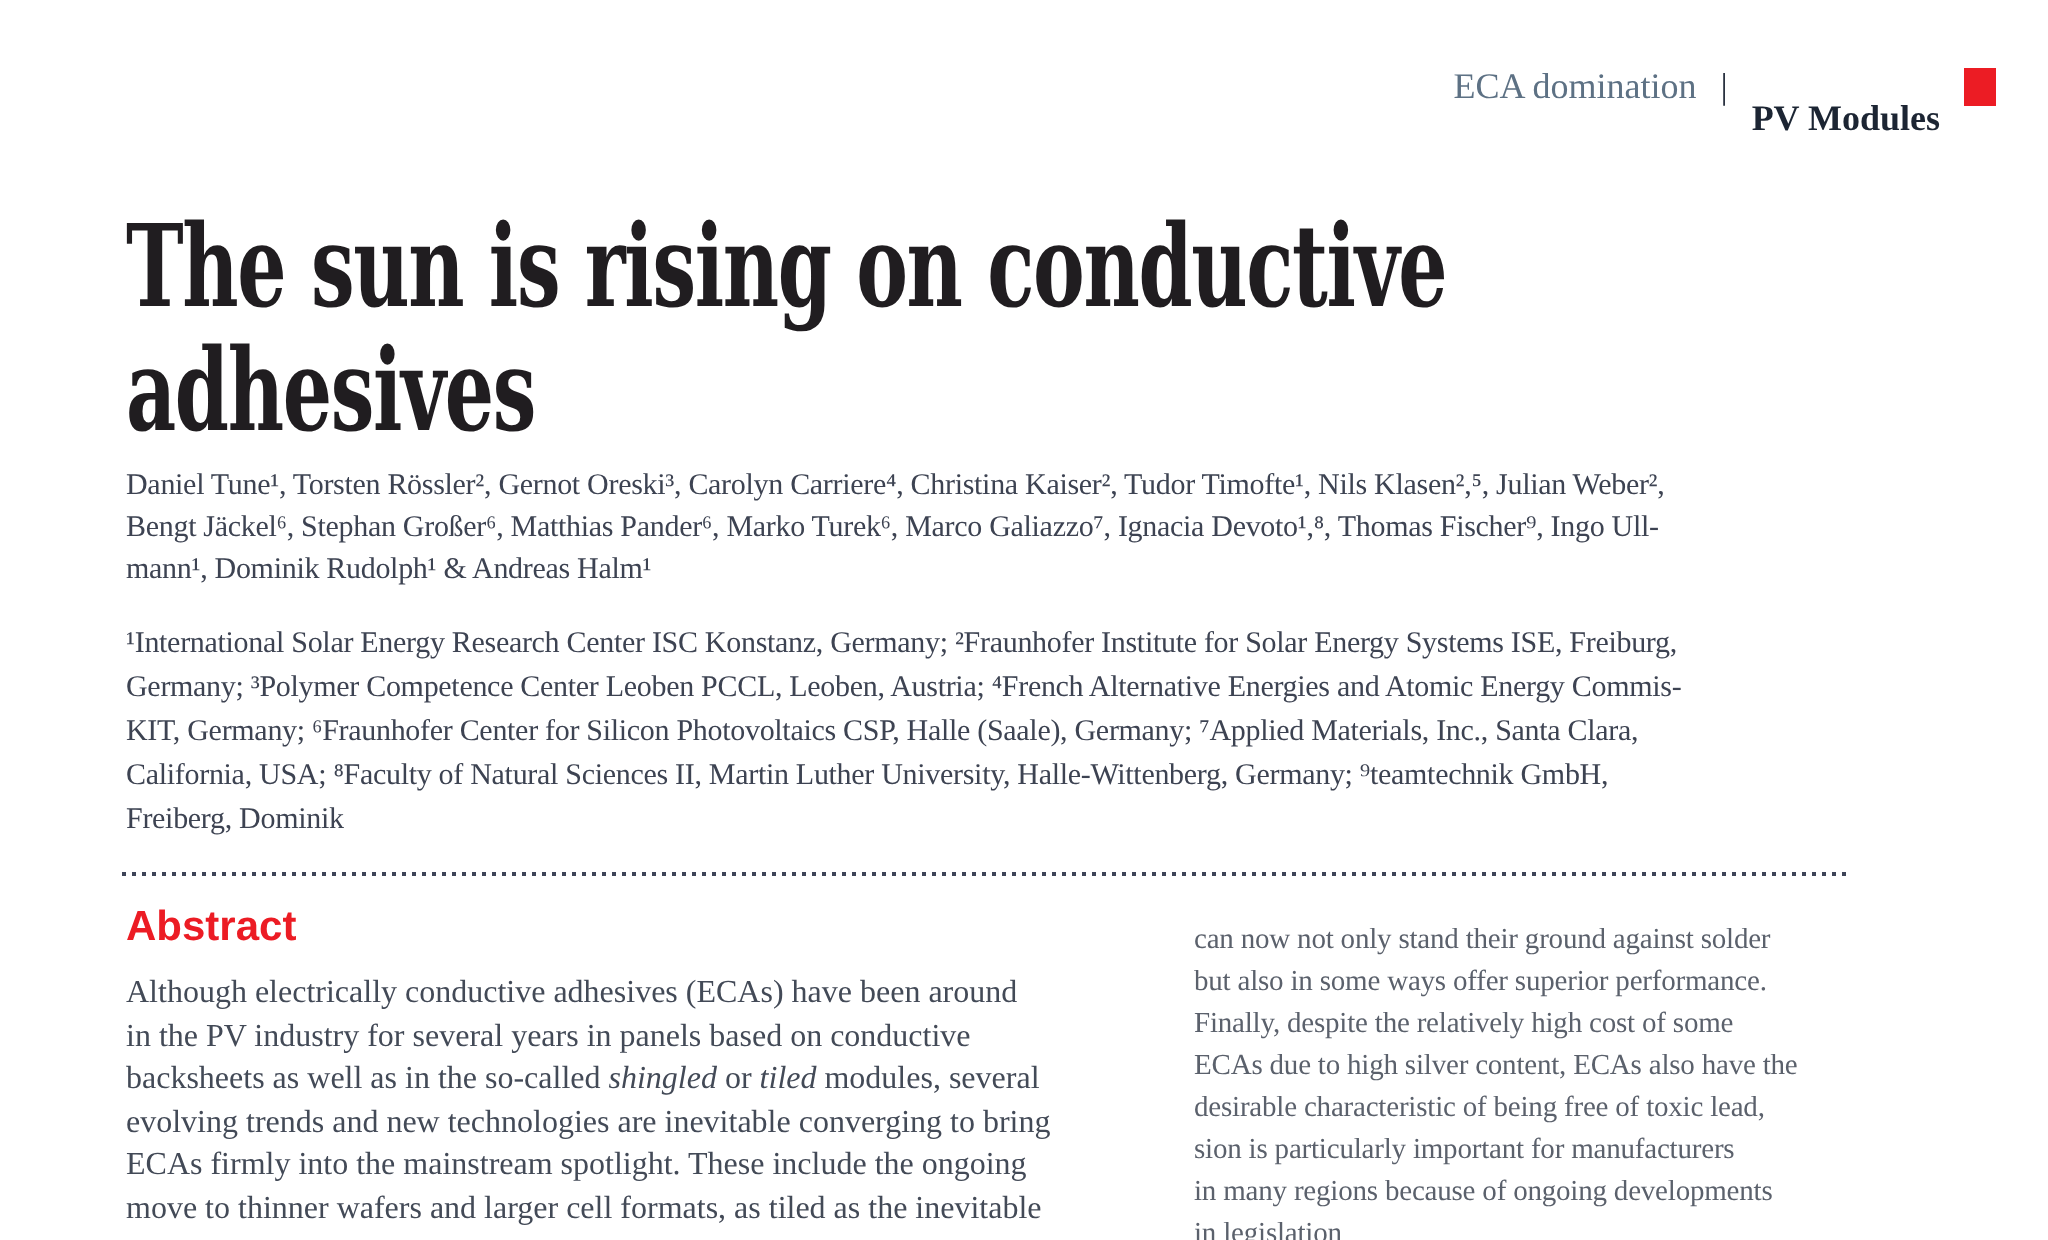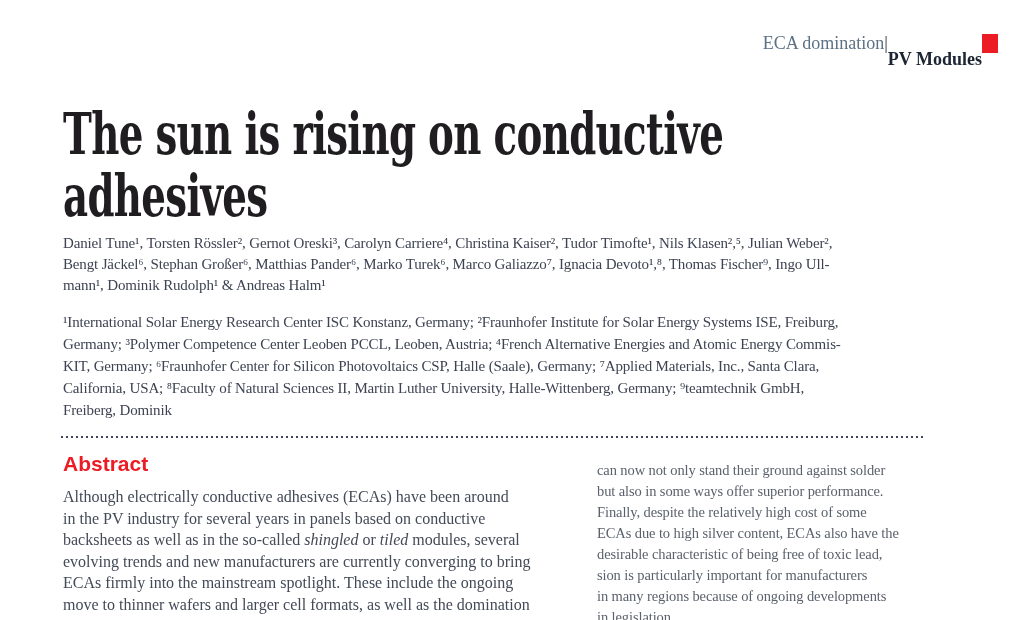--- a/index.html
+++ b/index.html
@@ -10,21 +10,21 @@
     overflow: hidden;
     background: #ffffff;
     font-family: "Liberation Serif", serif;
   }
   .page { position: absolute; inset: 0; }
 
   
   .runhead {
     position: absolute;
     top: 17px; right: 26px;
-    display: flex; align-items: center; gap: 0;
+    display: flex; align-items: center; gap: 12px;
     font-size: 18px;
     color: #5d7184;
     white-space: nowrap;
   }
   .runhead .topic { color: #1c2533; font-weight: bold; margin-top: 32px; }
   .runhead .divider { color: #2a3240; font-weight: normal; }
   .red-square {
     display: inline-block;
     width: 16px; height: 19px;
     background: var(--accent);
@@ -131,23 +131,23 @@
     </div>
 
   <div class="dotted-rule"></div>
 
   <h2 class="abstract-heading">Abstract</h2>
 
   <div class="col-left">
       <div class="tline">Although electrically conductive adhesives (ECAs) have been around</div>
       <div class="tline">in the PV industry for several years in panels based on conductive</div>
       <div class="tline"><span>backsheets as well as in the so-called </span><em>shingled</em><span> or </span><em>tiled</em><span> modules, several</span></div>
-      <div class="tline">evolving trends and new manufacturers are currently converging to bring</div>
+      <div class="tline">evolving trends and new technologies are inevitable converging to bring</div>
       <div class="tline">ECAs firmly into the mainstream spotlight. These include the ongoing</div>
-      <div class="tline">move to thinner wafers and larger cell formats, as well as the domination</div>
+      <div class="tline">move to thinner wafers and larger cell formats, as tiled as the inevitable</div>
     </div>
 
   <div class="col-right">
       <div class="tline">can now not only stand their ground against solder</div>
       <div class="tline">but also in some ways offer superior performance.</div>
       <div class="tline">Finally, despite the relatively high cost of some</div>
       <div class="tline">ECAs due to high silver content, ECAs also have the</div>
       <div class="tline">desirable characteristic of being free of toxic lead,</div>
       <div class="tline">sion is particularly important for manufacturers</div>
       <div class="tline">in many regions because of ongoing developments</div>

